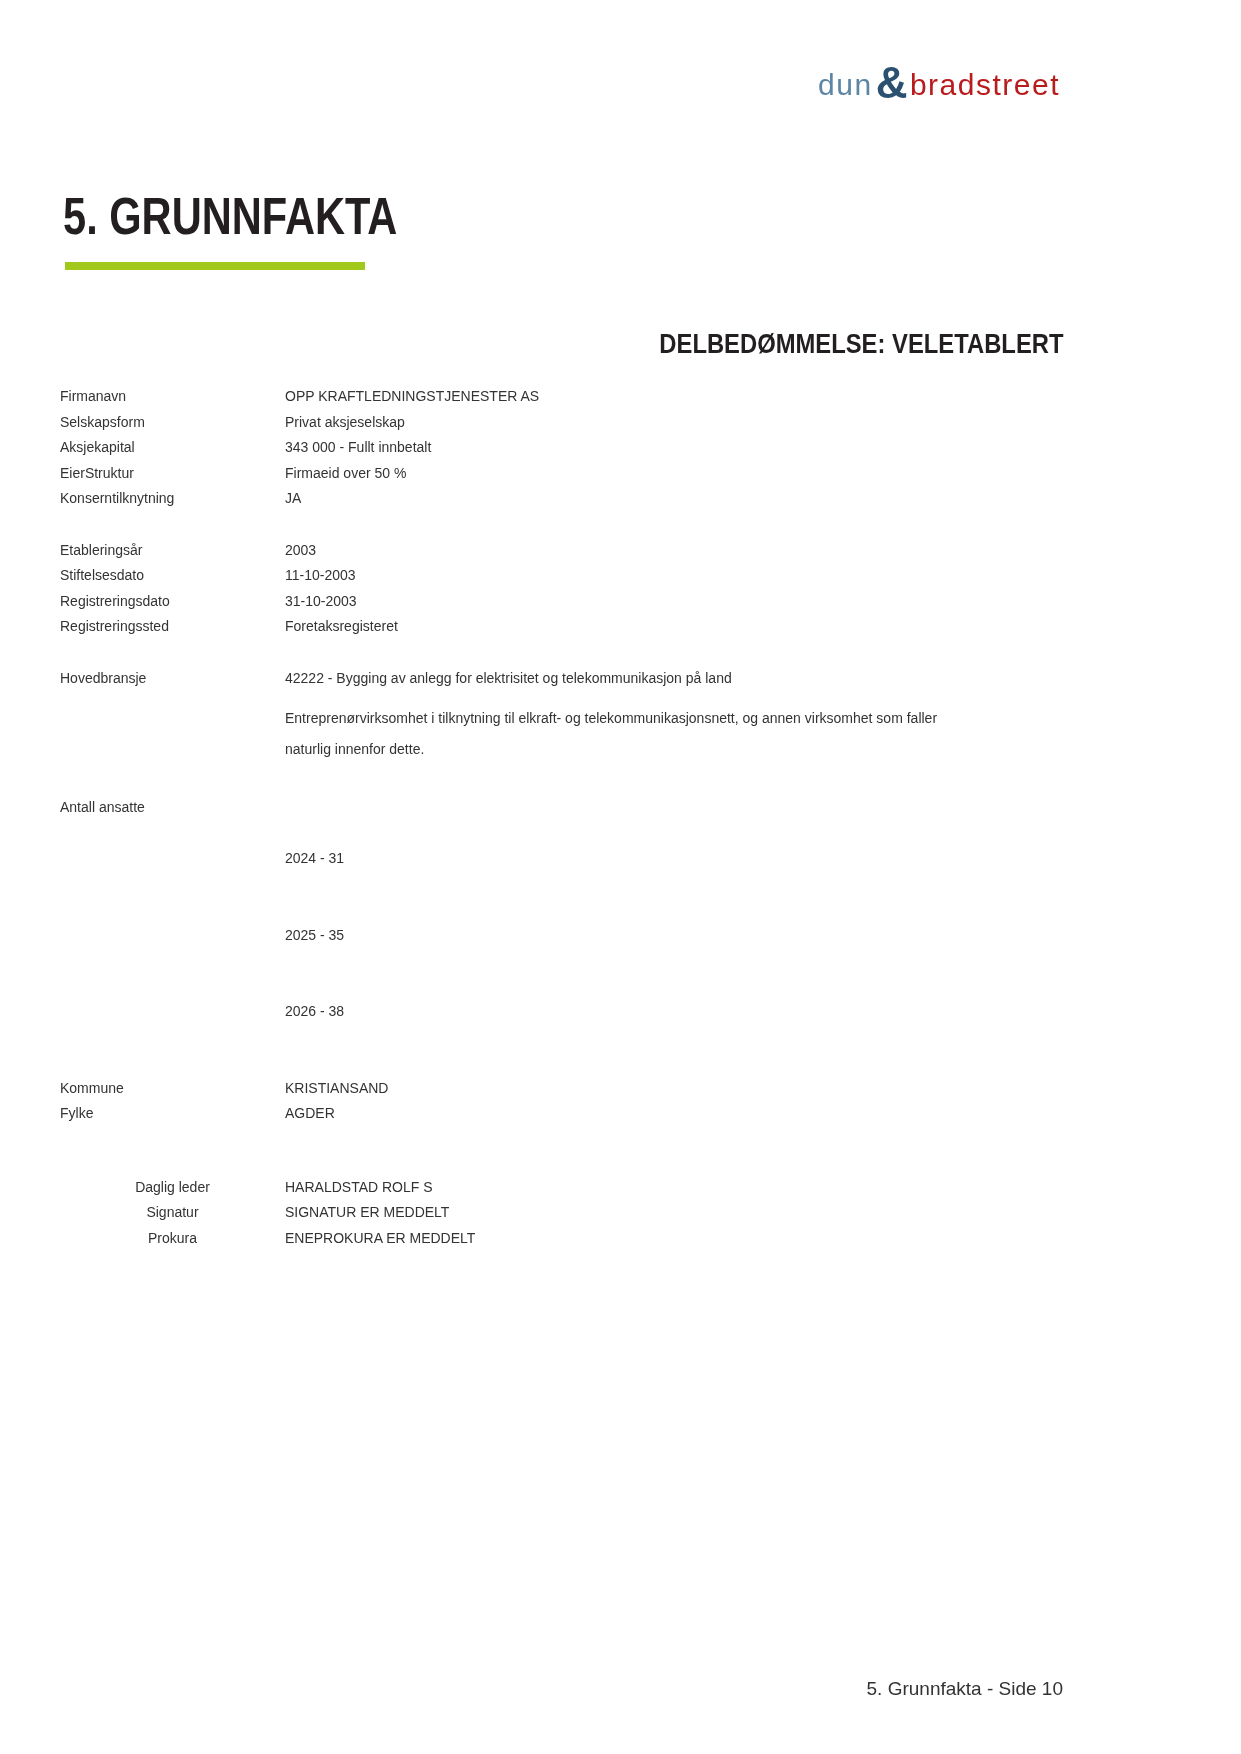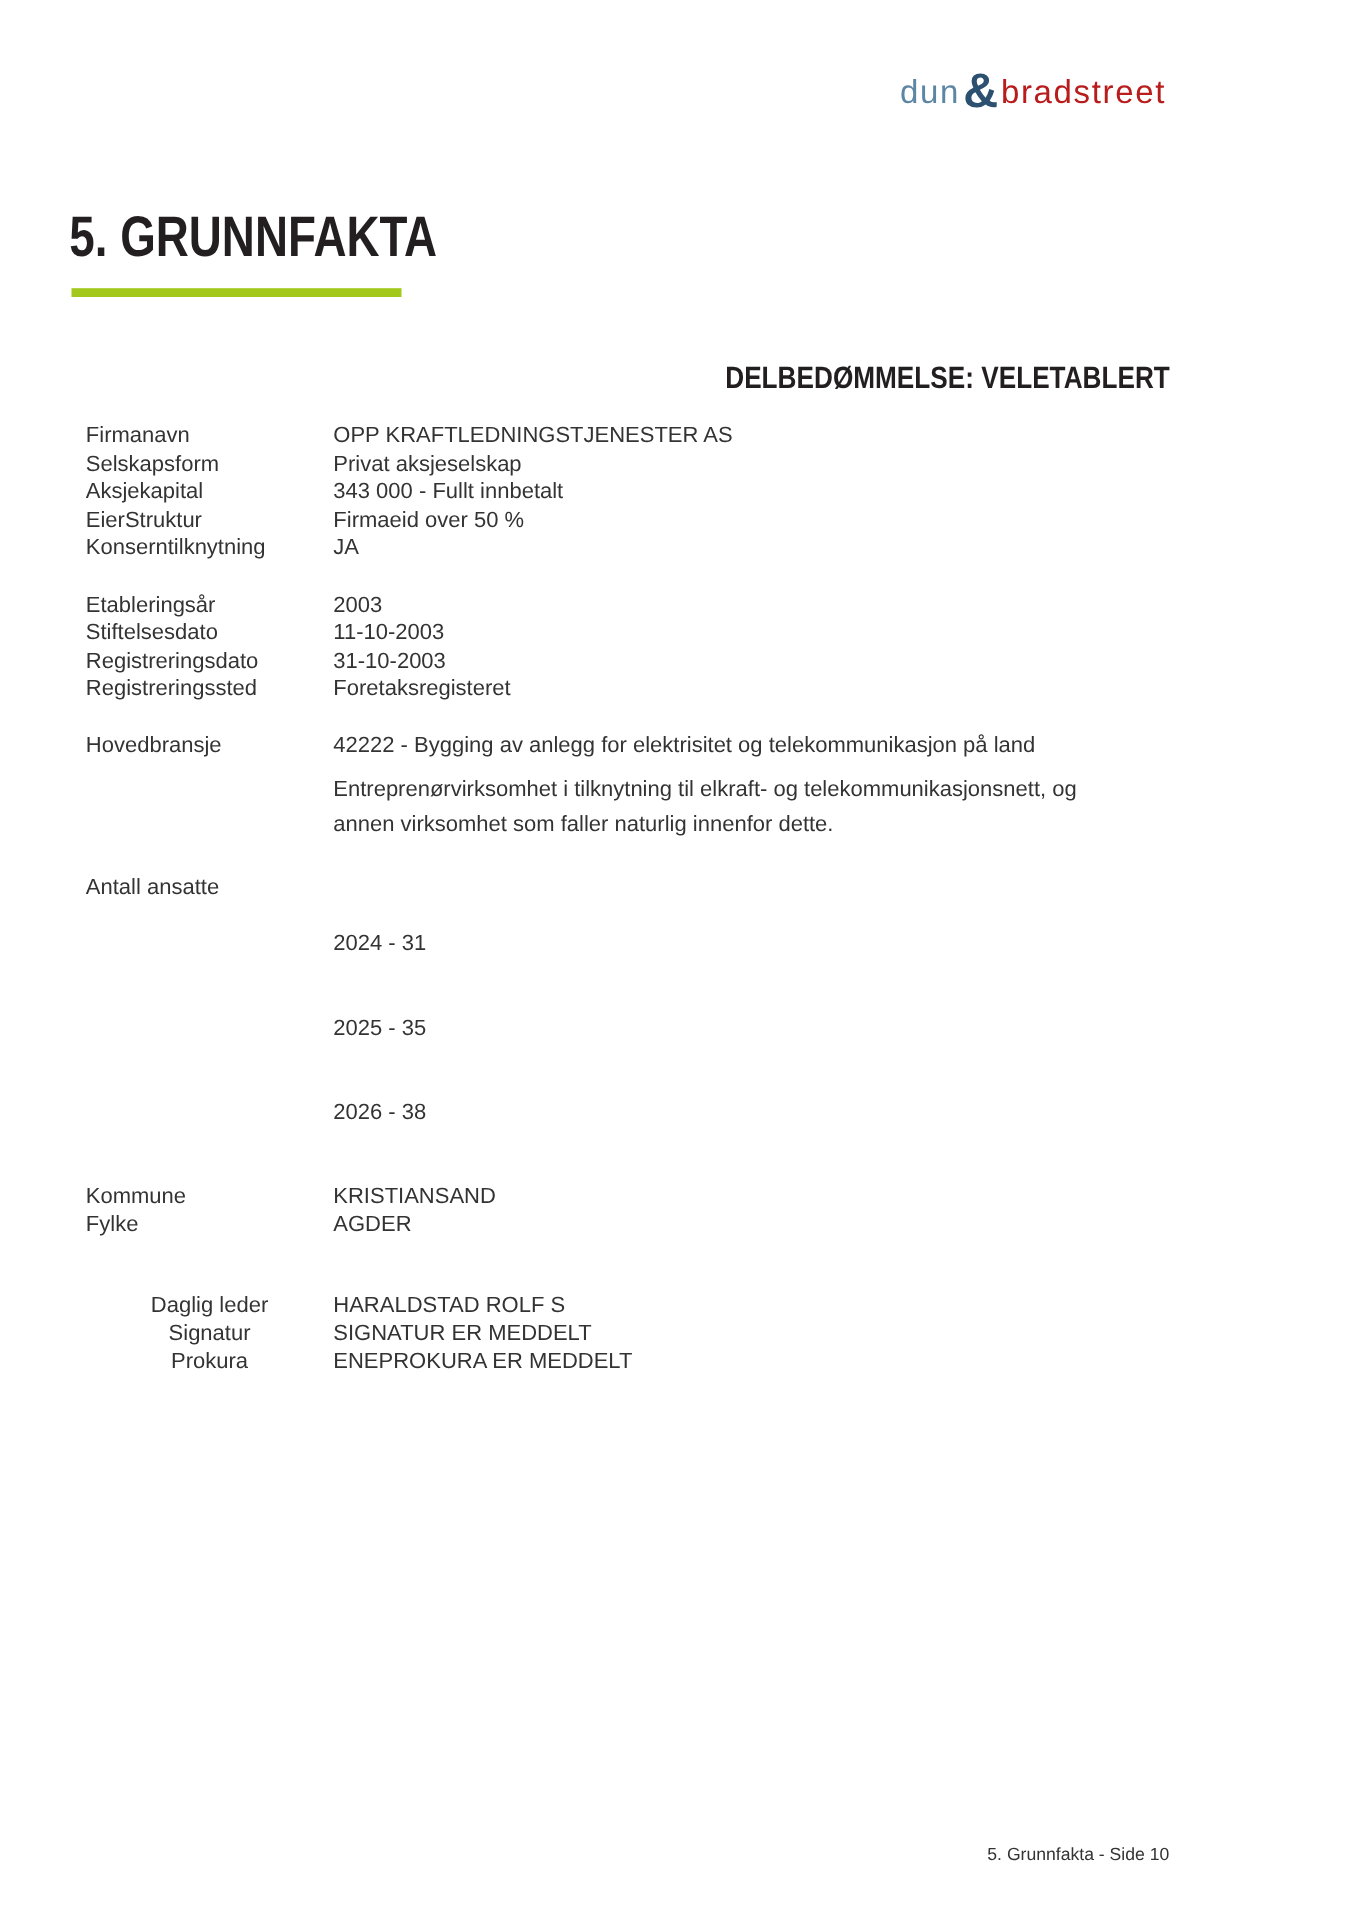--- a/index.html
+++ b/index.html
@@ -39,36 +39,36 @@
     width:300px; height:8px;
   }
   .assessment {
     position:absolute; right:178px; top:328px;
     font-size:28px; font-weight:bold; color:#231f20;
     white-space:nowrap;
     transform:scaleX(0.85); transform-origin:right top;
   }
 
   
-  .facts { position:absolute; left:78px; top:384px; right:80px; font-size:20px; }
+  .facts { position:absolute; left:60px; top:384px; right:80px; font-size:14px; }
   .group { margin-bottom:26px; }
   .group-last { margin-top:48px;text-align:center; }
   .row { display:flex; align-items:flex-start; line-height:25.5px; }
   .row-label { width:225px; flex-shrink:0; }
   .row-value { white-space:pre-wrap; }
   .multi-value div { line-height:25.5px; }
   .desc {
     margin:12px 0 30px 225px;
     width:700px; line-height:31px;
   }
 
   
   .footer {
     position:absolute; right:178px; top:1678px;
-    font-size:16px; color:#333333;
+    font-size:19px; color:#333333;
   }
 </style>
 </head>
 <body>
 
 <div class="page">
 
   <div class="logo">
     <span style="color: rgb(92, 134, 164);">dun</span>
     <span class="amp" style="color: rgb(43, 80, 112);">&amp;</span>

